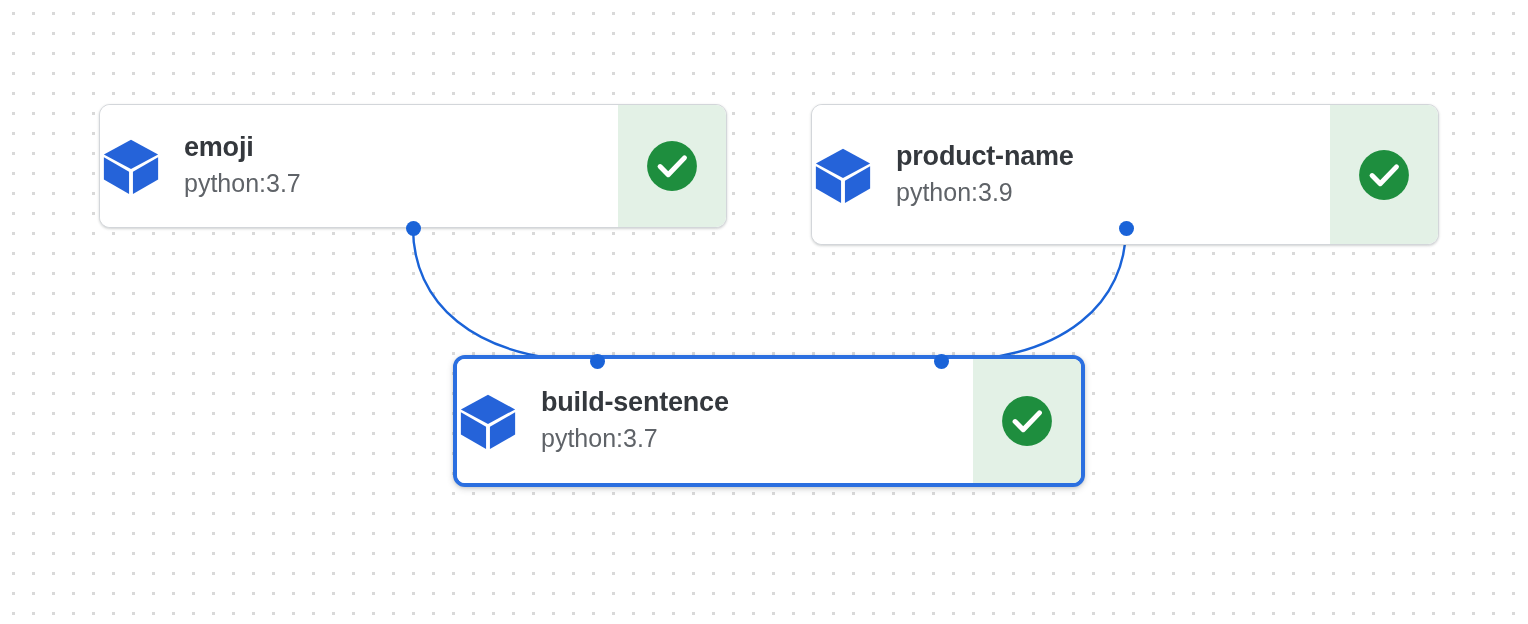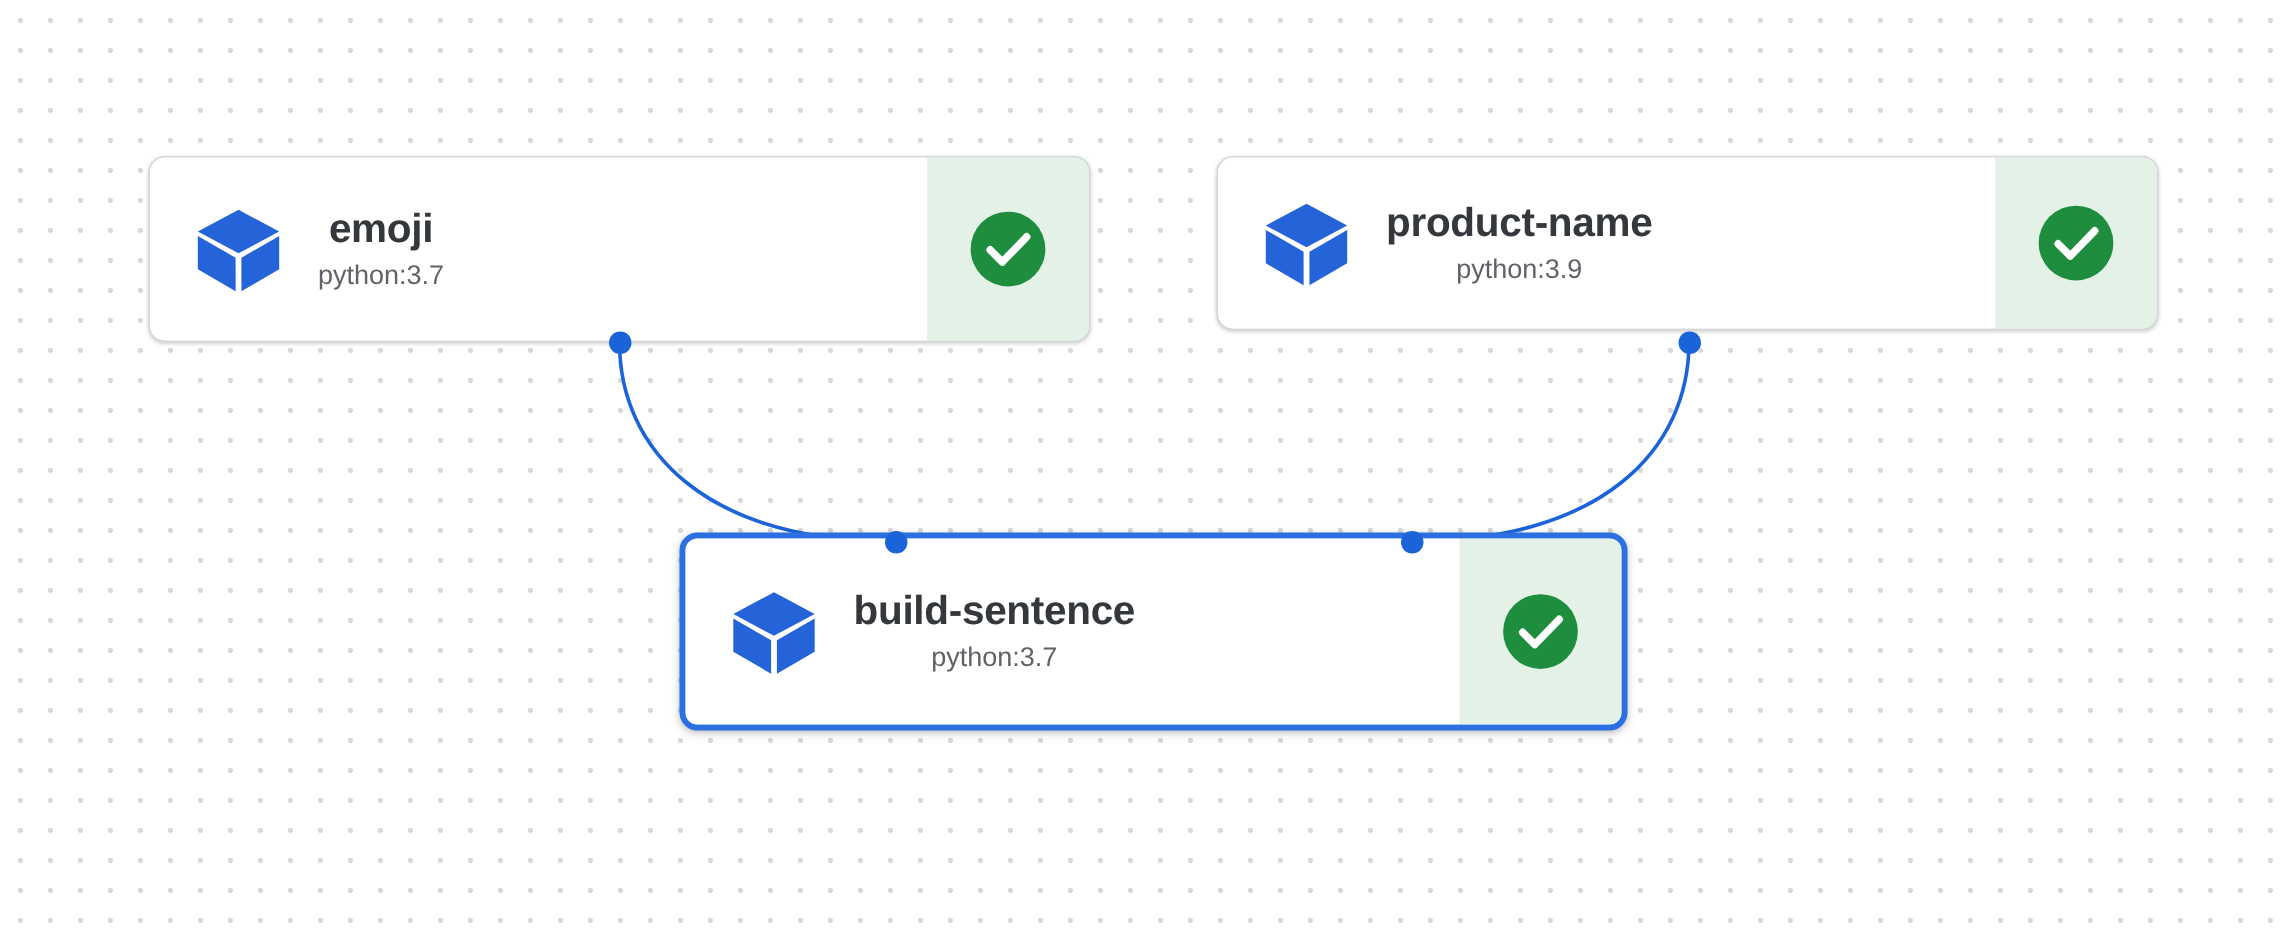--- a/index.html
+++ b/index.html
@@ -58,23 +58,21 @@
     border: 4px solid #2b6fe0;
     border-radius: 12px;
     box-shadow: 0 2px 6px rgba(60,64,67,0.22), 0 1px 3px rgba(60,64,67,0.12);
   }
 
   .node-body {
     flex: 1 1 auto;
     display: flex;
     align-items: center;
     min-width: 0;
-    padding-left: 28px;
     background: #ffffff;
-    text-align: center;
   }
 
   .node-icon {
     flex: 0 0 auto;
     width: 62px;
     height: 62px;
     display: block;
   }
 
   .node-text {
@@ -86,21 +84,21 @@
   }
   .node-title {
     font-size: 27px;
     font-weight: bold;
     color: #34383d;
     line-height: 1.16;
     letter-spacing: -0.2px;
     white-space: nowrap;
   }
   .node-subtitle {
-    font-size: 18px;
+    font-size: 25px;
     font-weight: normal;
     color: #5f6368;
     line-height: 1.3;
     margin-top: 4px;
     white-space: nowrap;
   }
 
   .node-status {
     flex: 0 0 auto;
     width: 108px;
@@ -149,21 +147,21 @@
       </div>
     </div>
     <div class="node-status">
       <svg class="status-icon" viewBox="0 0 48 48" xmlns="http://www.w3.org/2000/svg">
         <circle cx="24" cy="24" r="23" fill="#1e8e3e"></circle>
         <path d="M13 24.5 L20.5 32 L35.5 16.5" fill="none" stroke="#ffffff" stroke-width="4.6" stroke-linecap="round" stroke-linejoin="round"></path>
       </svg>
     </div>
   </div>
 
-  <div class="node plain" style="left: 811px; top: 104px; width: 628px; height: 116px;">
+  <div class="node plain" style="left: 811px; top: 104px; width: 628px; height: 141px;">
     <div class="node-body">
       <svg class="node-icon" viewBox="0 0 64 64" xmlns="http://www.w3.org/2000/svg">
         <polygon points="32,5 60,20 32,35 4,20" fill="#2563d9"></polygon>
         <polygon points="4,23 30,38 30,61 4,46" fill="#2563d9"></polygon>
         <polygon points="60,23 34,38 34,61 60,46" fill="#2563d9"></polygon>
       </svg>
       <div class="node-text">
         <div class="node-title">product-name</div>
         <div class="node-subtitle">python:3.9</div>
       </div>

